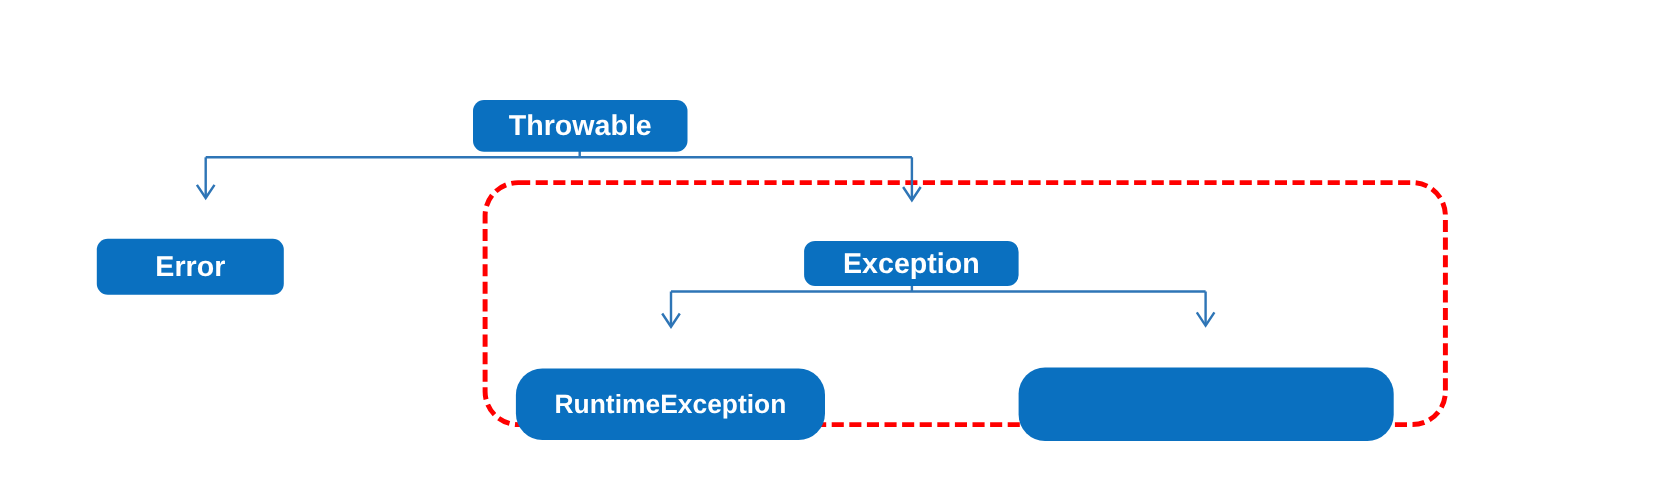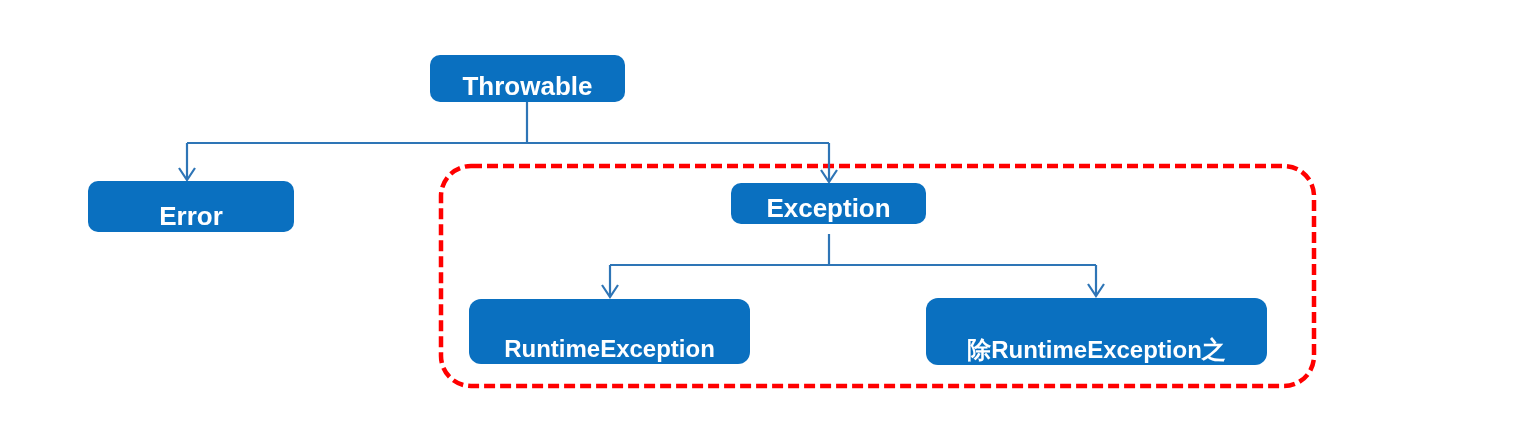--- a/index.html
+++ b/index.html
@@ -23,35 +23,36 @@
     height: 444px;
   }
   .node {
     position: absolute;
     background: var(--node-fill, #0a70c0);
     color: var(--text, #ffffff);
     font-weight: 700;
     display: flex;
     flex-direction: column;
     align-items: center;
-    justify-content: flex-end;
+    justify-content: center;
     text-align: center;
     box-sizing: border-box;
+    margin-top: 36px;
   }
   .node-single {
     font-size: 26px;
     border-radius: 10px;
   }
   .node-double {
     font-size: 24px;
     line-height: 30px;
-    border-radius: 12px;
+    border-radius: 24px;
   }
   .node-throwable { left: 430px; top: 55px;  width: 195px; height: 47px; }
-  .node-error     { left: 88px;  top: 181px; width: 206px; height: 51px; }
+  .node-error     { left: 88px;  top: 181px; width: 170px; height: 51px; }
   .node-exception { left: 731px; top: 183px; width: 195px; height: 41px; }
   .node-runtime   { left: 469px; top: 299px; width: 281px; height: 65px; }
   .node-nonruntime{ left: 926px; top: 298px; width: 341px; height: 67px; }
   .line {
     stroke: var(--connector, #2e75b6);
     stroke-width: 2.2;
     fill: none;
   }
   .highlight {
     stroke: var(--highlight-border, #ff0000);
@@ -98,16 +99,15 @@
 
   <div class="node node-single node-exception">
     <span>Exception</span>
   </div>
 
   <div class="node node-double node-runtime">
     <span>RuntimeException</span>
   </div>
 
   <div class="node node-double node-nonruntime">
-    <span>除RuntimeException之</span>
   </div>
 
 </div>
 
 </body></html>

